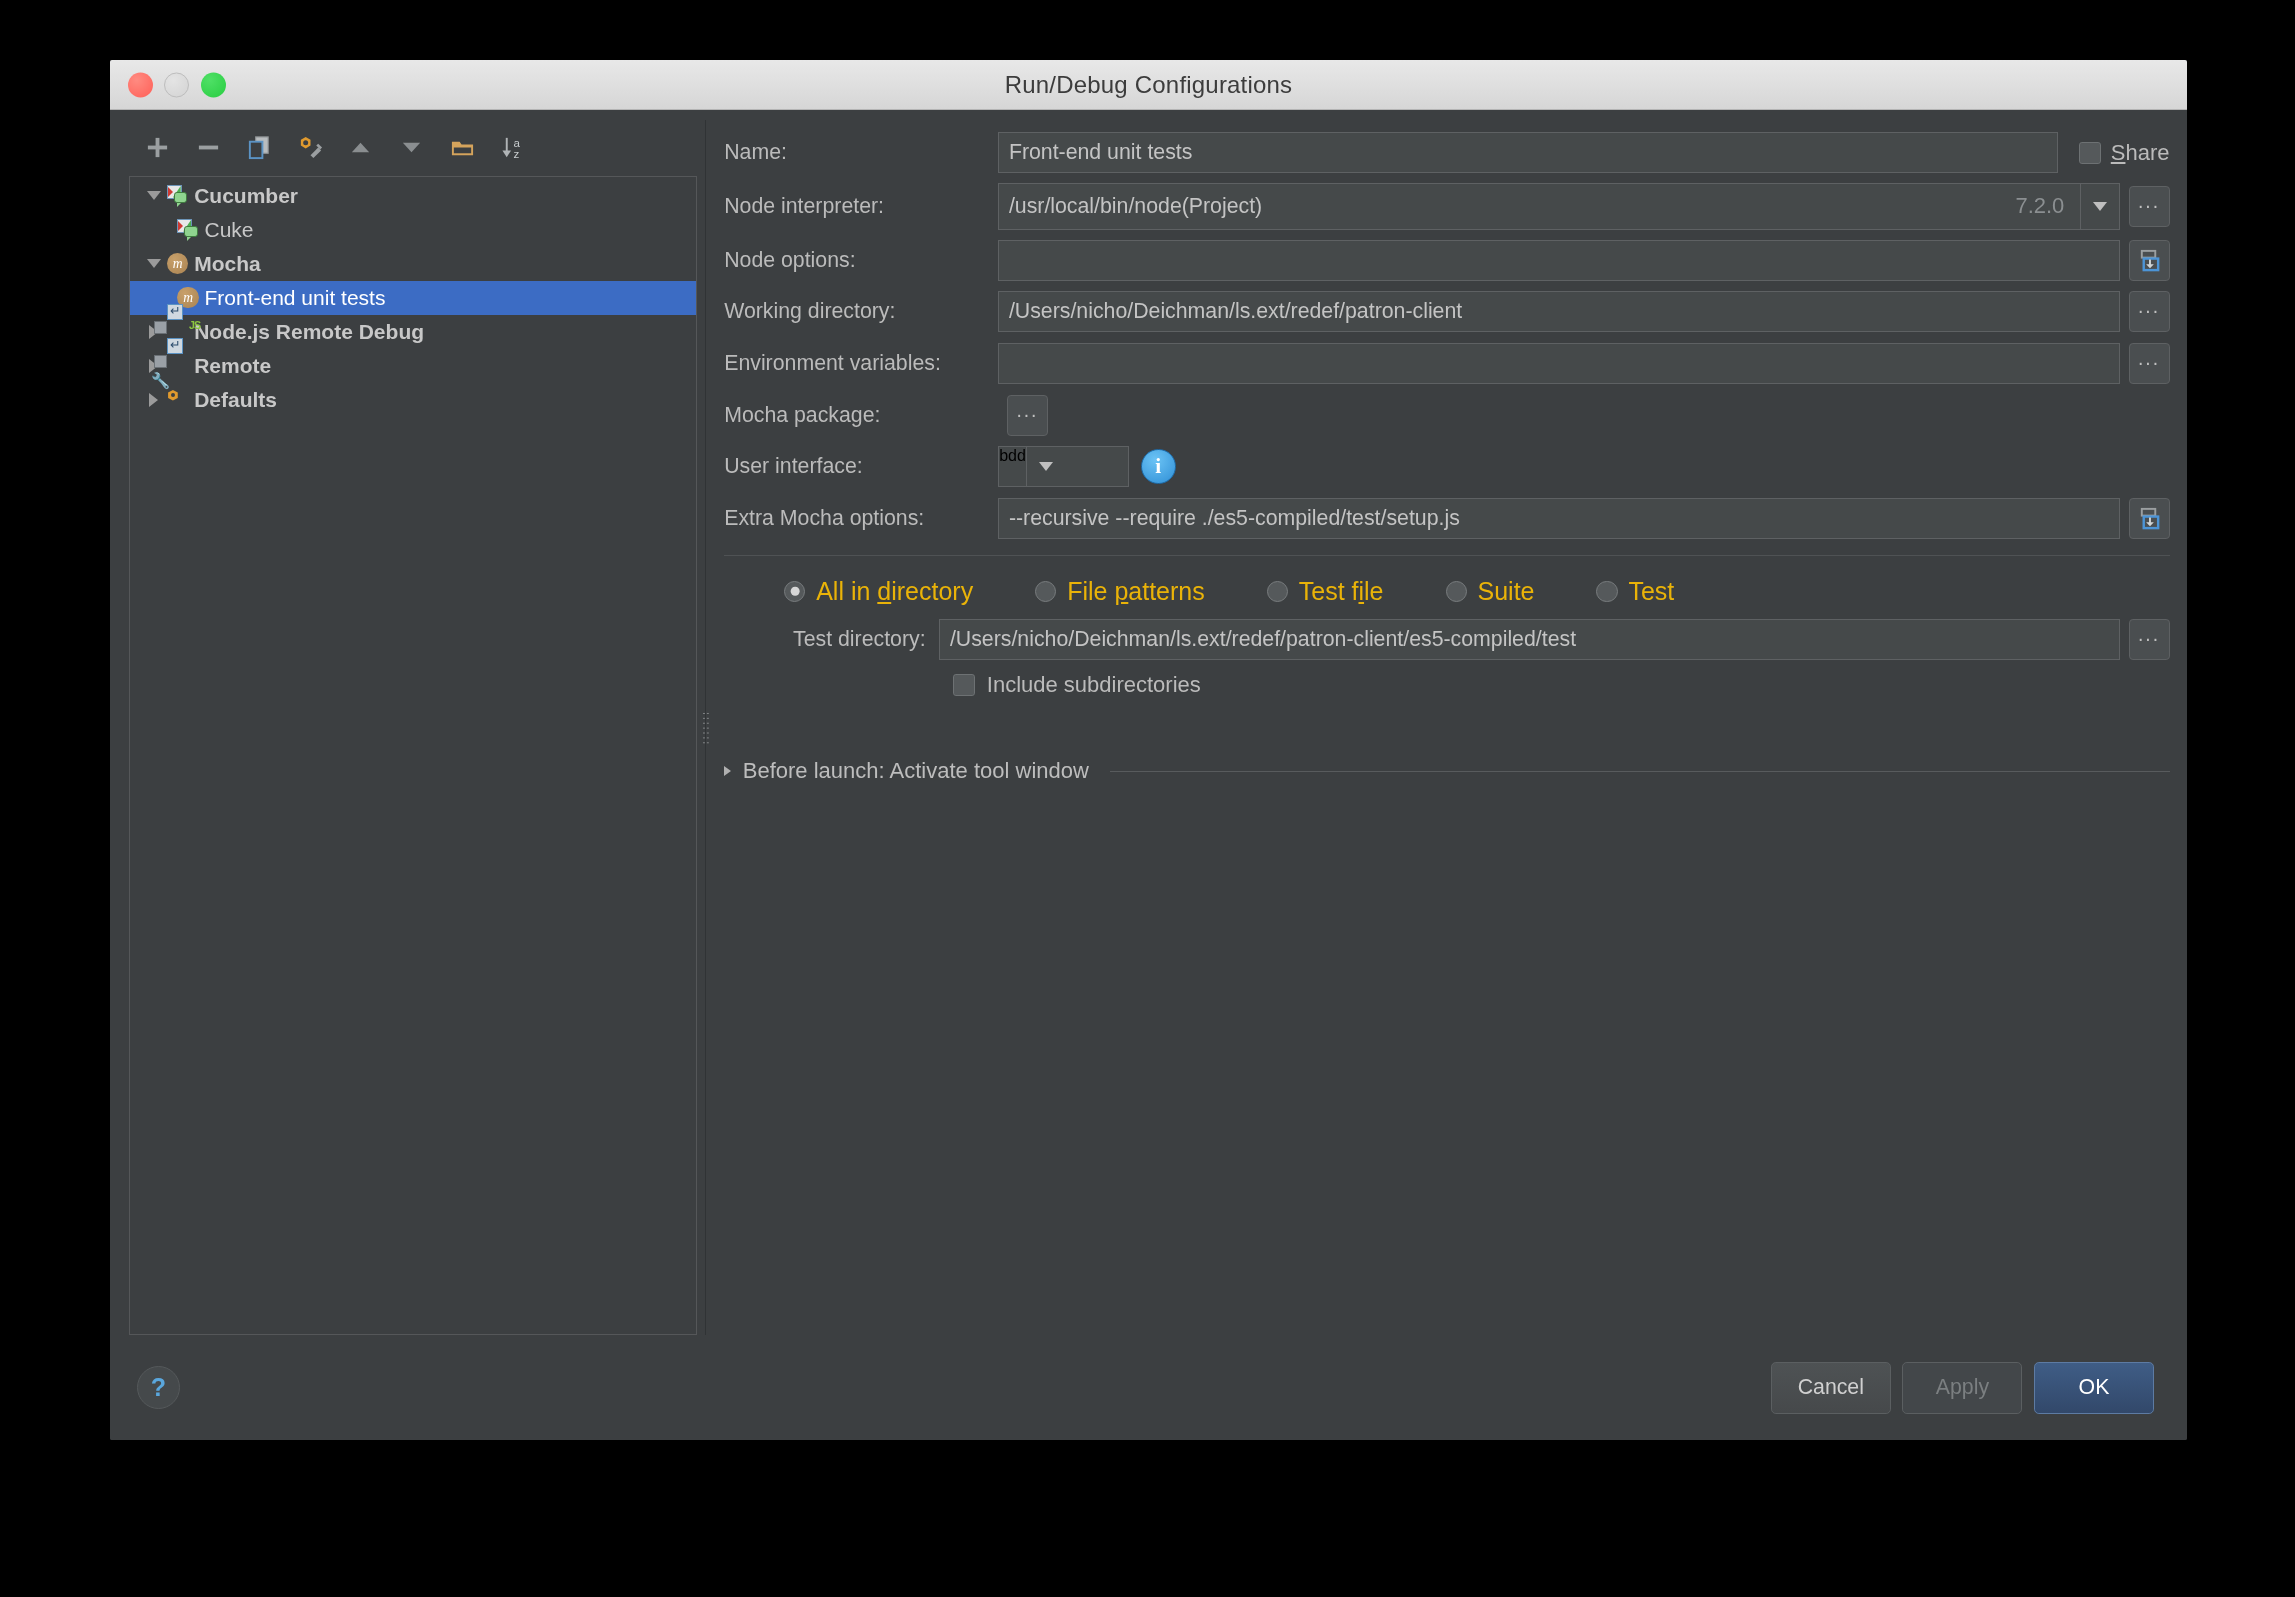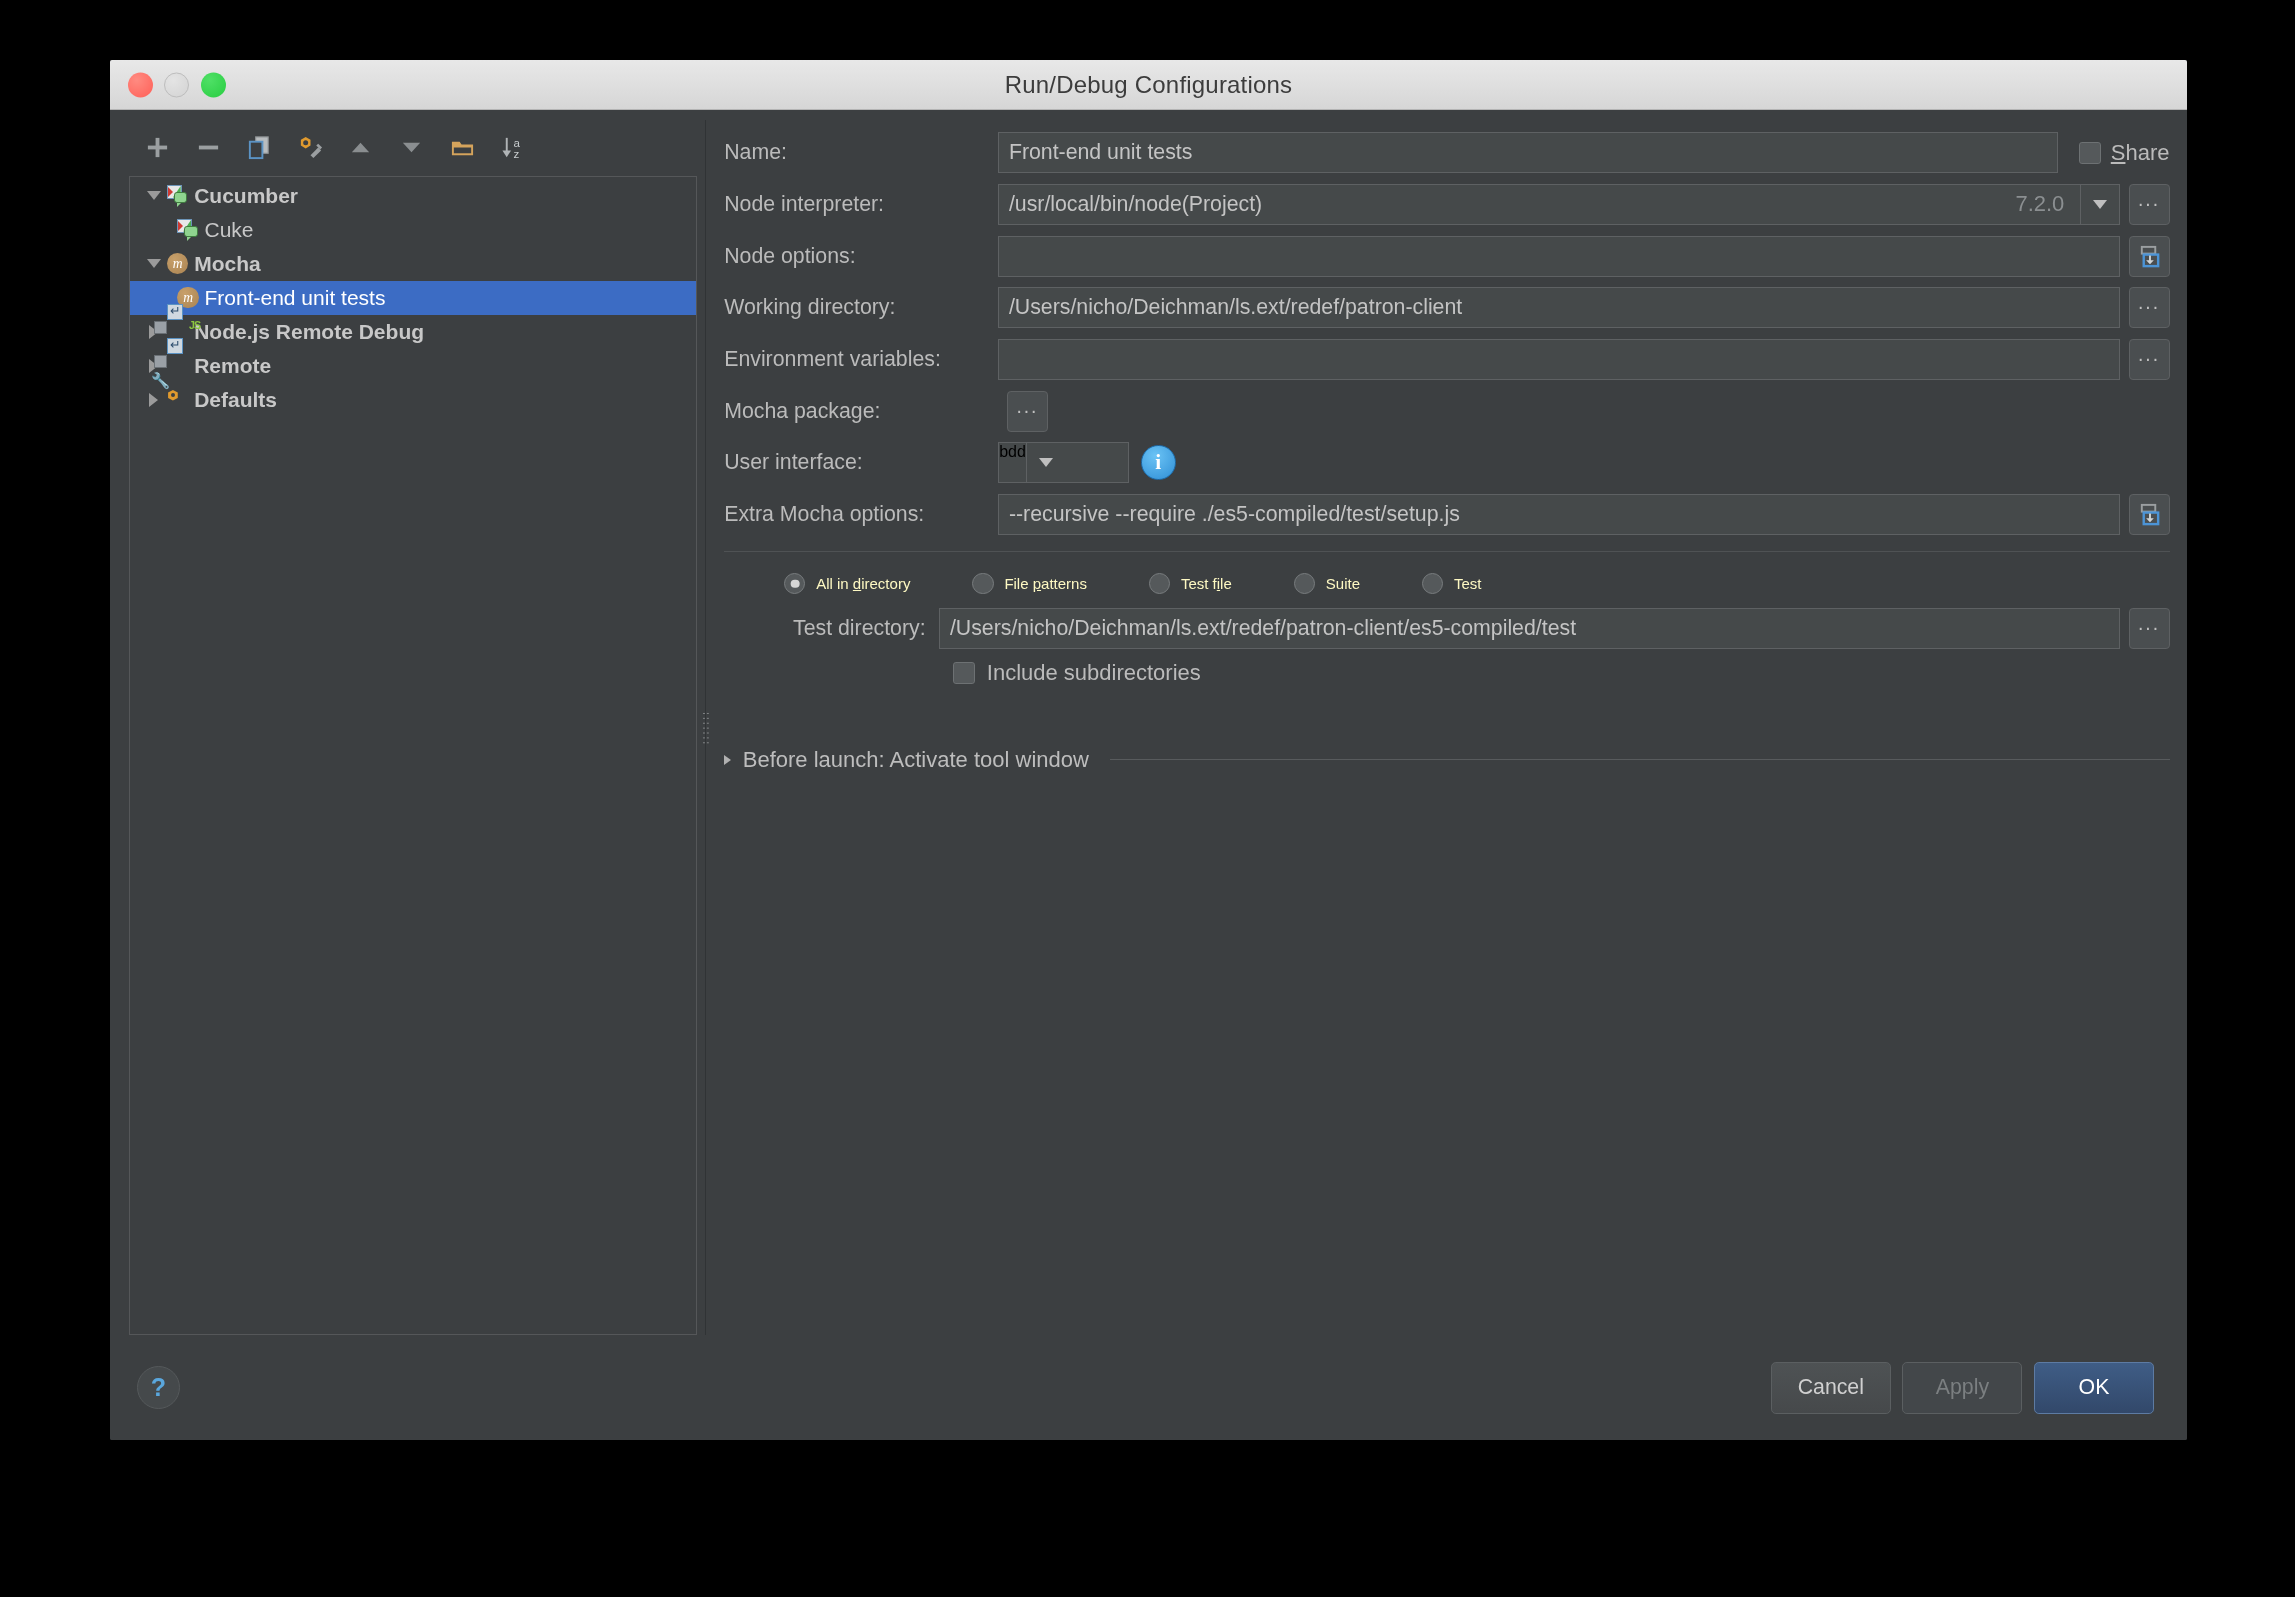--- a/index.html
+++ b/index.html
@@ -288,21 +288,21 @@
     font-size: 21.3px;
     color: #c4c4c4;
     white-space: nowrap;
     overflow: hidden;
   }
 
   .combo-wrap {
     flex: 1;
     min-width: 0;
     display: flex;
-    height: 41px;
+    height: 47px;
     border: 1px solid #5e6163;
     background: #45494a;
   }
   .combo-wrap .combo-text {
     flex: 1;
     min-width: 0;
     display: flex; align-items: center;
     padding: 0 9.7px;
     font-size: 21.3px;
     color: #c4c4c4;
@@ -407,21 +407,21 @@
   }
   .radio.on::after {
     content: "";
     position: absolute;
     left: 50%; top: 50%;
     transform: translate(-50%,-50%);
     width: 8.7px; height: 8.7px;
     border-radius: 50%;
     background: #d6d6d6;
   }
-  .radio-label { font-size: 15px; color: #fef9c3; white-space: nowrap; }
+  .radio-label { font-size: 25px; color: #eab308; white-space: nowrap; }
 
   #testdir-row { display: flex; align-items: center; margin-bottom: 11.6px; }
   #testdir-row .lbl { width: 0; flex: none; padding-right: 13.6px; width: 215px; text-align: right; }
 
   #include-row {
     display: flex; align-items: center; gap: 11.6px;
     padding-left: 229px;
     margin-bottom: 21.3px;
   }
 

